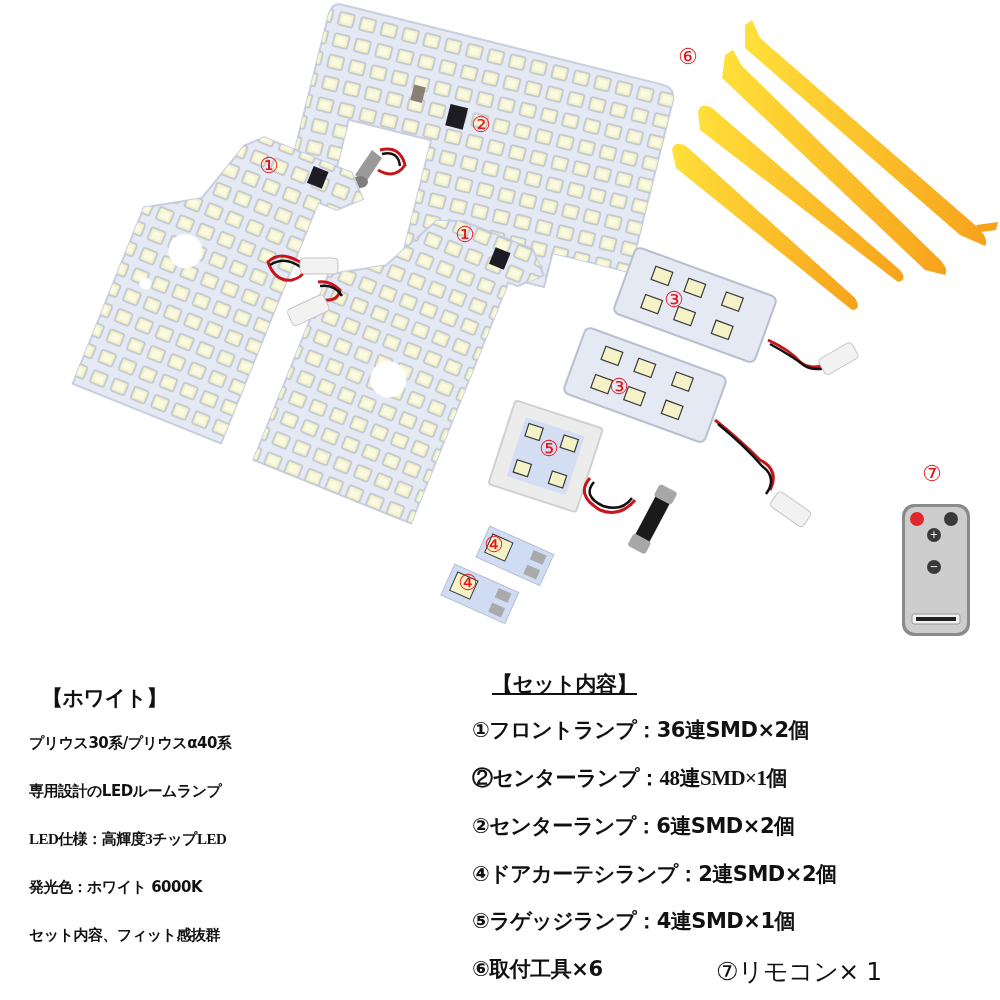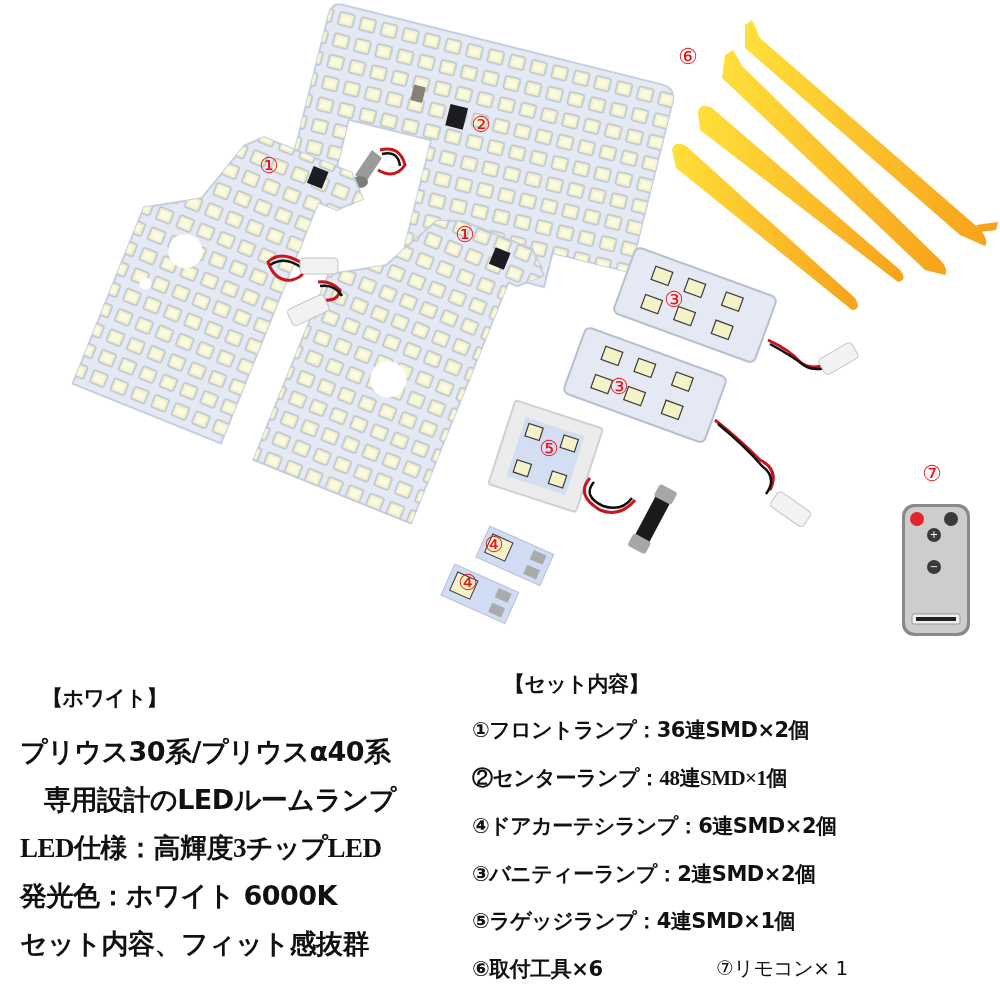--- a/index.html
+++ b/index.html
@@ -4,21 +4,21 @@
 <style>
   html, body { margin: 0; padding: 0; background: #ffffff; }
   body { width: 1000px; height: 1000px; position: relative; overflow: hidden;
          font-family: "DejaVu Sans", "Liberation Sans", sans-serif; }
   .photo-layer { position: absolute; left: 0; top: 0; width: 1000px; height: 660px; }
   .label-num { position: absolute; color: #e8141b; font-family: "DejaVu Sans", sans-serif;
                font-size: 22px; line-height: 1; font-weight: normal; }
   .txt { position: absolute; color: #111111; font-weight: bold; white-space: nowrap;
          font-family: "DejaVu Sans", sans-serif; letter-spacing: -0.5px; }
   .heading { font-size: 21px; }
-  .line-l { font-size: 27px; left: 20px; }
+  .line-l { font-size: 15px; left: 29px; }
   .line-r { font-size: 21px; left: 472px; }
   .thin { font-weight: normal; }
 </style>
 </head>
 <body>
 
 <div class="photo-layer">
   <svg width="1000" height="660" viewBox="0 0 1000 660">
     <defs>
       <pattern id="ledGrid" width="22" height="22" patternUnits="userSpaceOnUse">
@@ -173,28 +173,28 @@
   <span class="label-num" style="left:539px; top:438px;">⑤</span>
   <span class="label-num" style="left:484px; top:534px;">④</span>
   <span class="label-num" style="left:458px; top:572px;">④</span>
   <span class="label-num" style="left:678px; top:46px;">⑥</span>
   <span class="label-num" style="left:922px; top:463px;">⑦</span>
 </div>
 
 <div>
   <div class="txt heading" style="left:42px; top:684px;">【ホワイト】</div>
   <div class="txt line-l" style="top:734px;">プリウス30系/プリウスα40系</div>
-  <div class="txt line-l" style="top:782px;margin-left:24px;">専用設計のLEDルームランプ</div>
+  <div class="txt line-l" style="top:782px;">専用設計のLEDルームランプ</div>
   <div class="txt line-l" style="top:830px;font-family:Liberation Serif, serif;">LED仕様：高輝度3チップLED</div>
   <div class="txt line-l" style="top:878px;">発光色：ホワイト 6000K</div>
   <div class="txt line-l" style="top:926px;">セット内容、フィット感抜群</div>
 </div>
 
 <div>
-  <div class="txt heading" style="left:504px; top:670px;">【セット内容】</div>
+  <div class="txt heading" style="left:492px; top:670px;text-decoration:underline;">【セット内容】</div>
   <div class="txt line-r" style="top:716px;">①フロントランプ：36連SMD×2個</div>
   <div class="txt line-r" style="top:764px;font-family:Liberation Serif, serif;">②センターランプ：48連SMD×1個</div>
-  <div class="txt line-r" style="top:812px;">④ドアカーテシランプ：6連SMD×2個</div>
-  <div class="txt line-r" style="top:860px;">③バニティーランプ：2連SMD×2個</div>
+  <div class="txt line-r" style="top:812px;">②センターランプ：6連SMD×2個</div>
+  <div class="txt line-r" style="top:860px;">④ドアカーテシランプ：2連SMD×2個</div>
   <div class="txt line-r" style="top:907px;text-align:center;">⑤ラゲッジランプ：4連SMD×1個</div>
   <div class="txt line-r" style="top:955px;">⑥取付工具×6</div>
-  <div class="txt thin" style="left:716px; top:955px; font-size:20px;">⑦リモコン× 1</div>
+  <div class="txt thin" style="left:716px; top:955px; font-size:25px;">⑦リモコン× 1</div>
 </div>
 
 </body></html>

